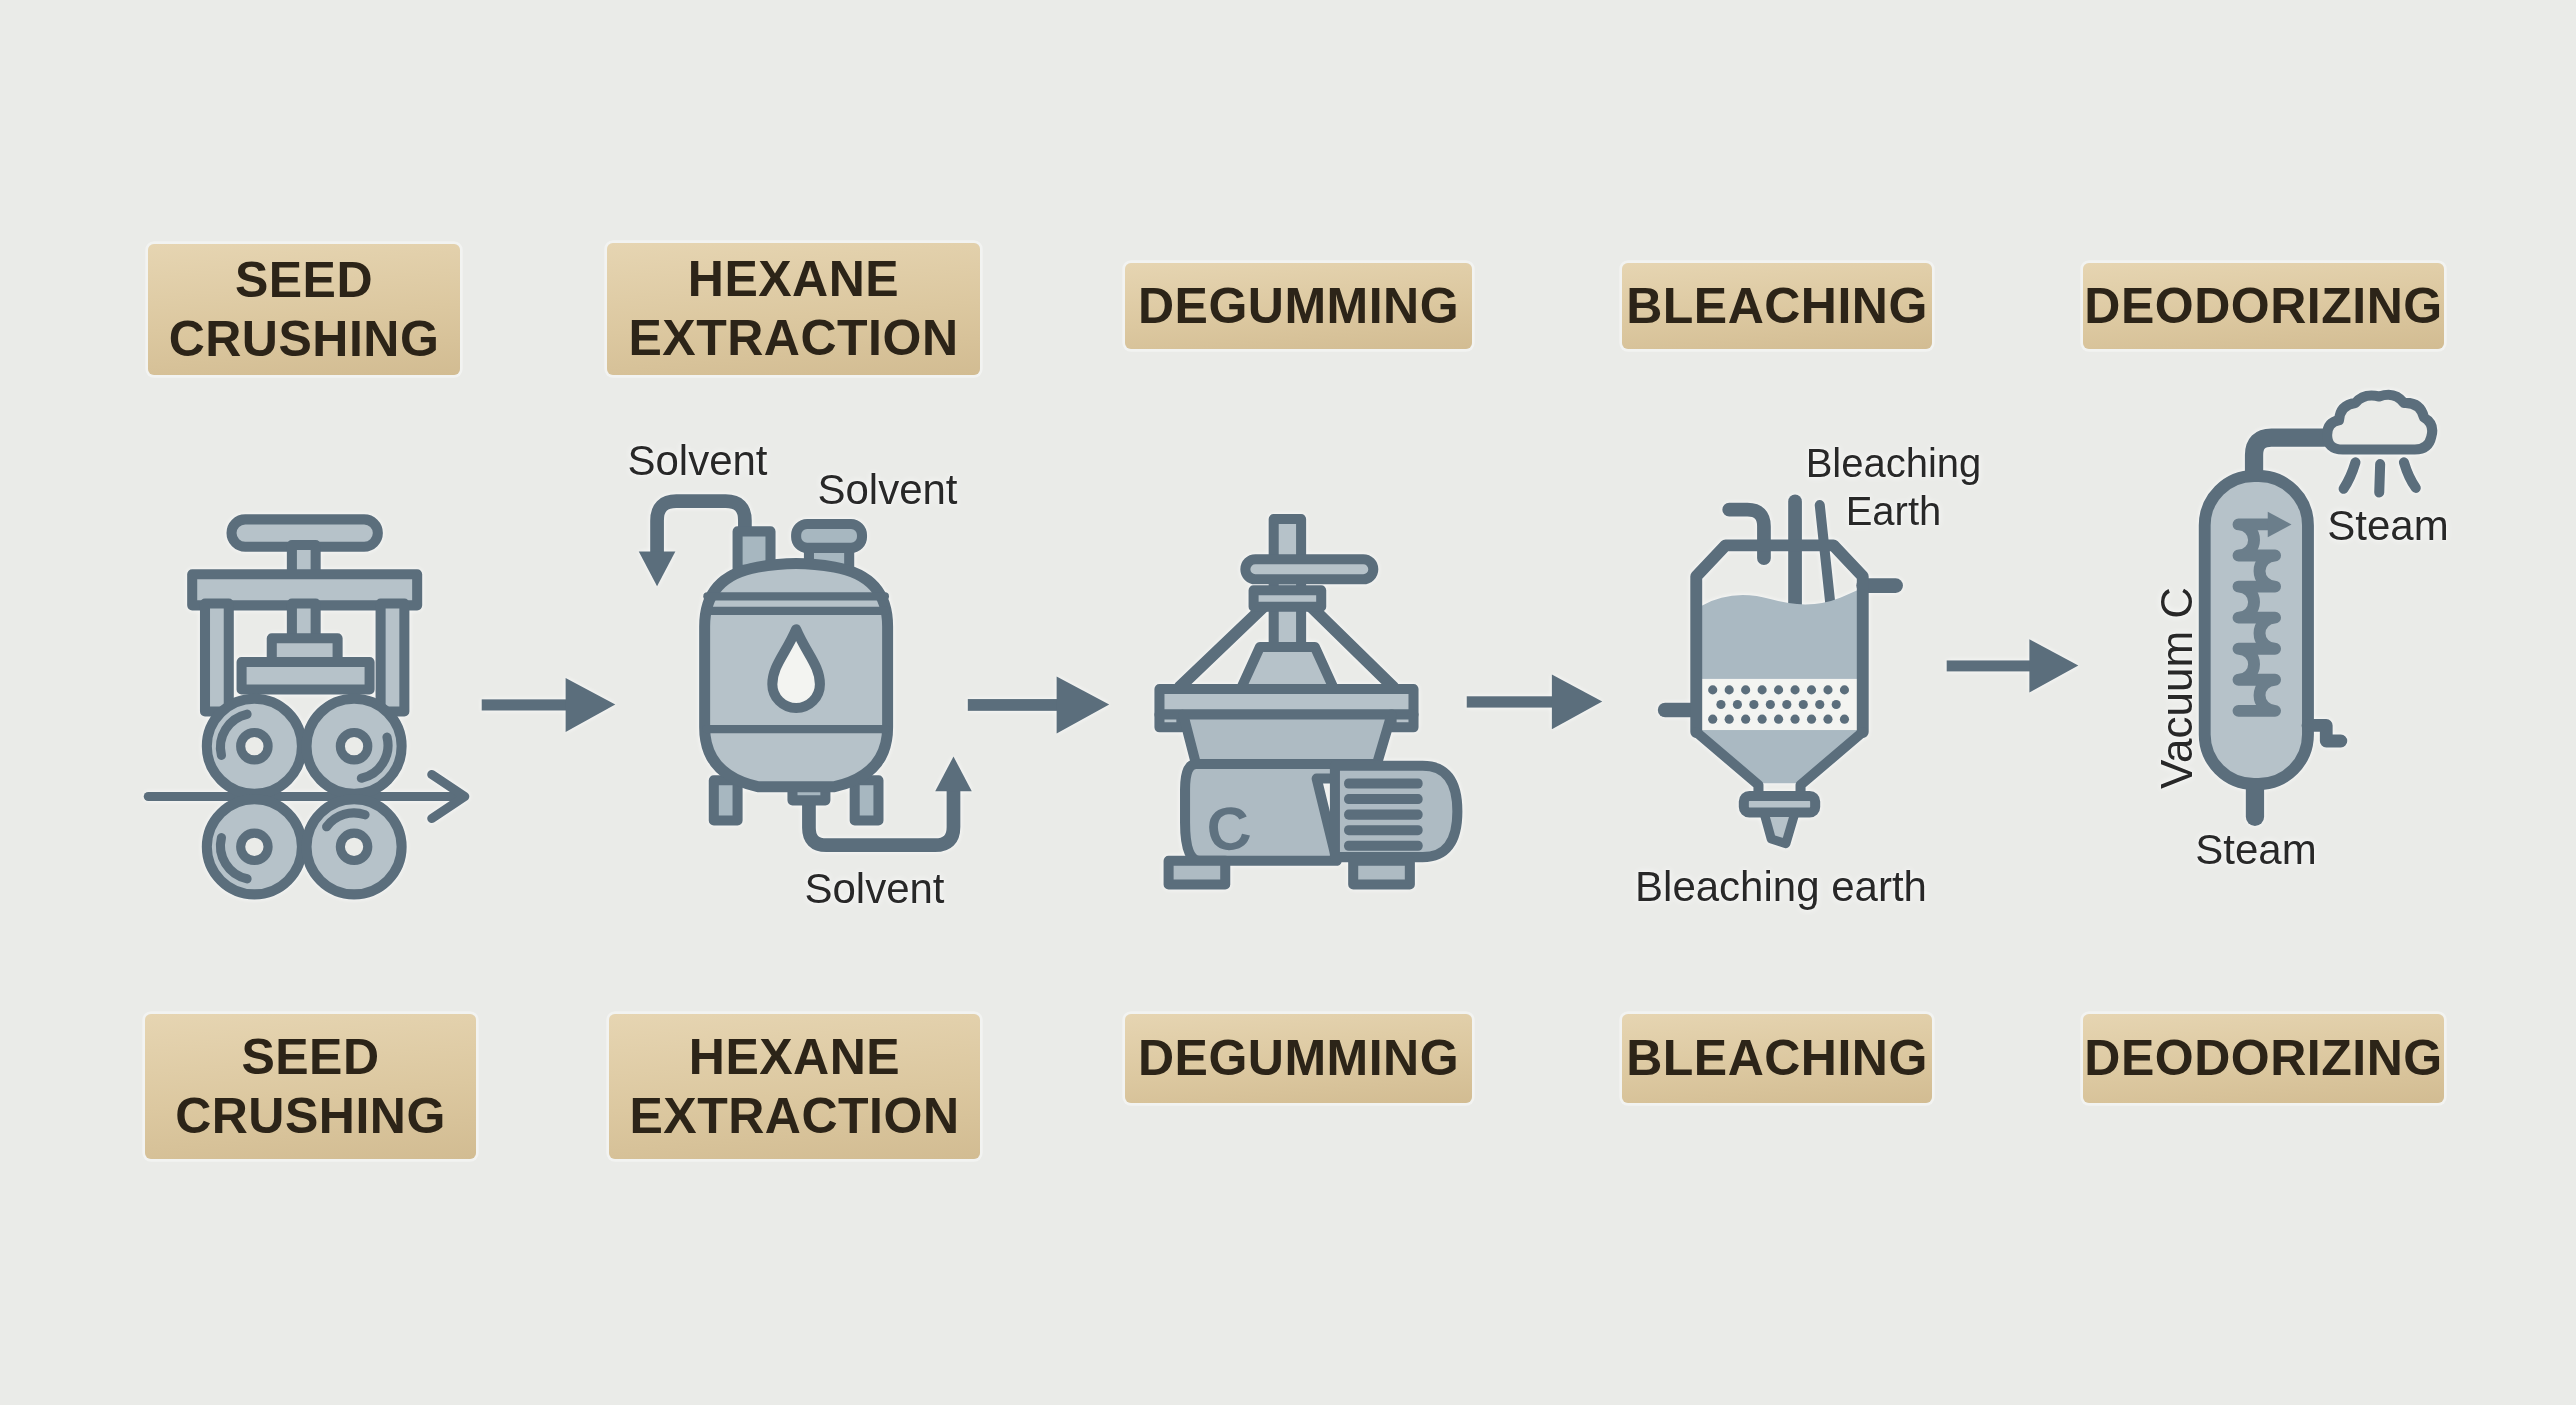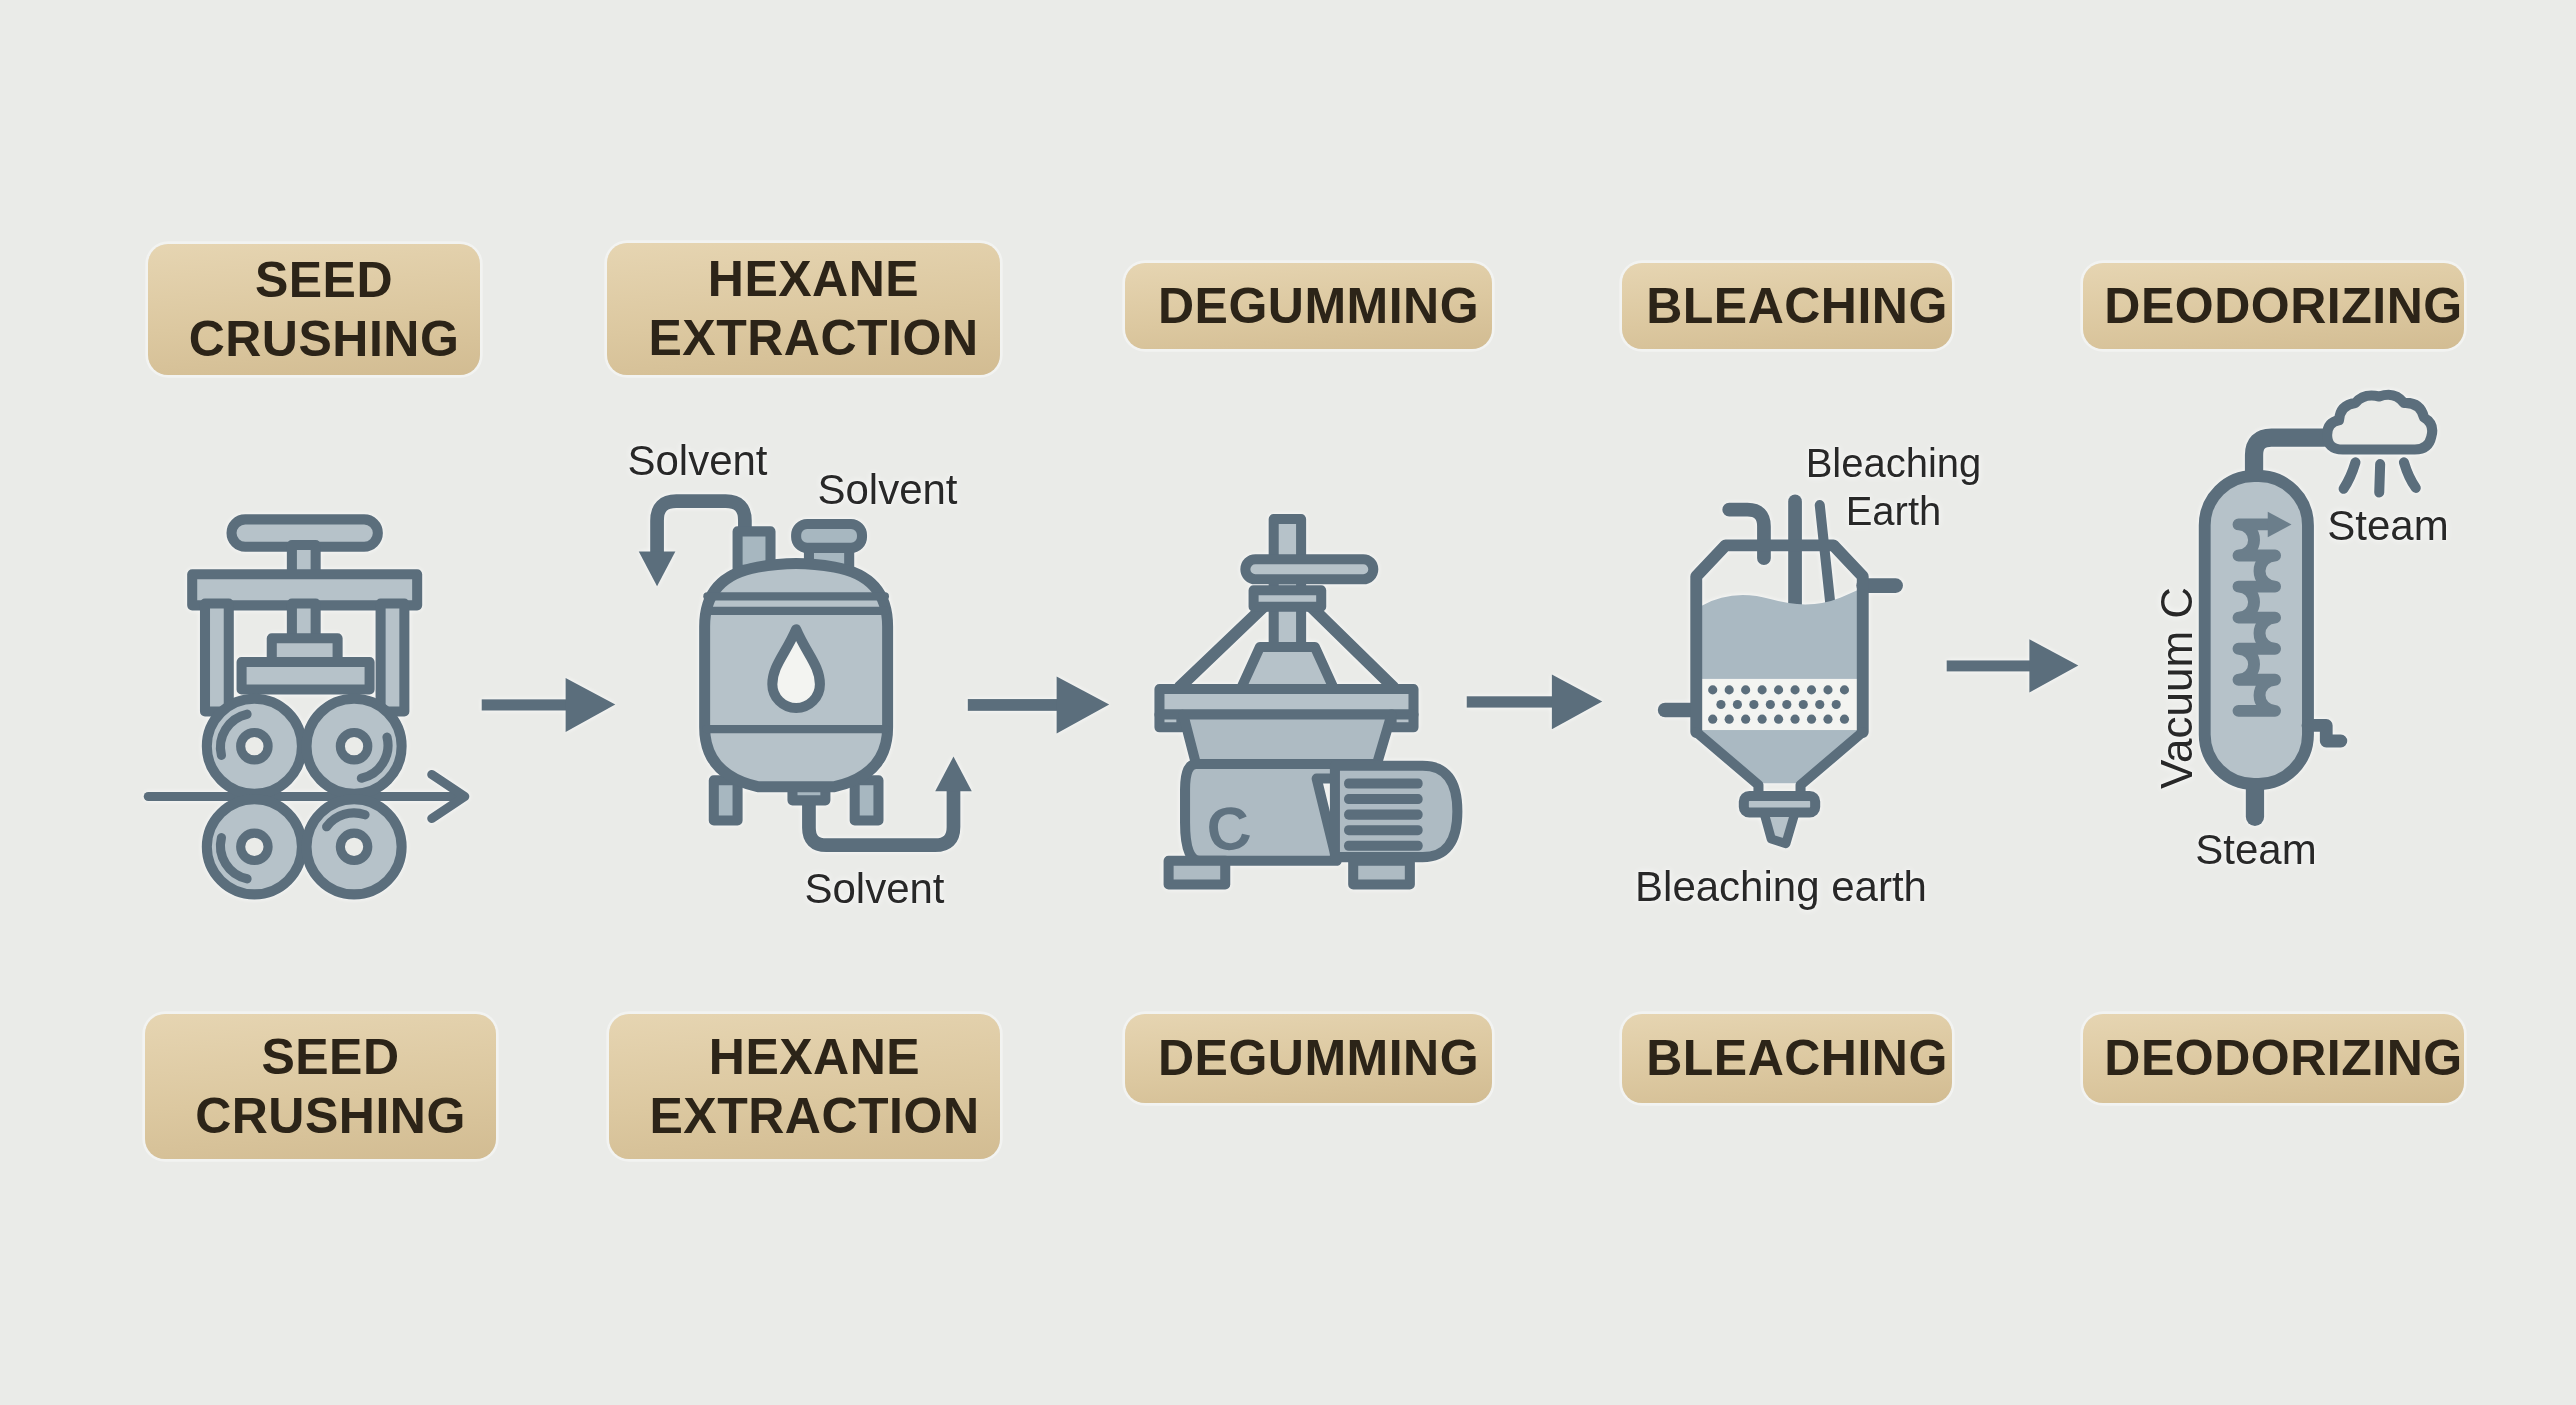--- a/index.html
+++ b/index.html
@@ -1,21 +1,21 @@
 <!DOCTYPE html>
 <html style="font-size:14.6px"><head>
 <meta charset="utf-8">
 <style>
   html,body{margin:0;padding:0;background:#eaebe8;}
   .canvas{position:relative;width:2576px;height:1405px;background:#eaebe8;overflow:hidden;
           font-family:"Liberation Sans",sans-serif;}
   .stage-label{position:absolute;display:flex;align-items:center;justify-content:center;
     text-align:center;font-weight:bold;color:#2c2418;white-space:pre-line;letter-spacing:0.5px;
     background:linear-gradient(175deg,#e6d5b2 0%,#dcc8a0 55%,#d2bc92 100%);
-    border-radius:20px;box-shadow:0 0 0 2.7px rgba(255,255,255,.40);line-height:1.18;padding-left:20px;}
+    border-radius:6px;box-shadow:0 0 0 2.7px rgba(255,255,255,.40);line-height:1.18;}
   .annotation{position:absolute;color:#282828;text-align:center;white-space:pre-line;line-height:1.2;
     text-shadow:0 0 7.3px rgba(255,255,255,.95),0 0 1.8px rgba(255,255,255,.9);}
   .icon{position:absolute;filter:drop-shadow(0 0 2.7px rgba(255,255,255,.85));}
 </style>
 </head>
 <body>
 
 <div class="canvas">
 
   <div class="stage-label" style="left:148px;top:244px;width:312px;height:131px;font-size:50px">SEED

